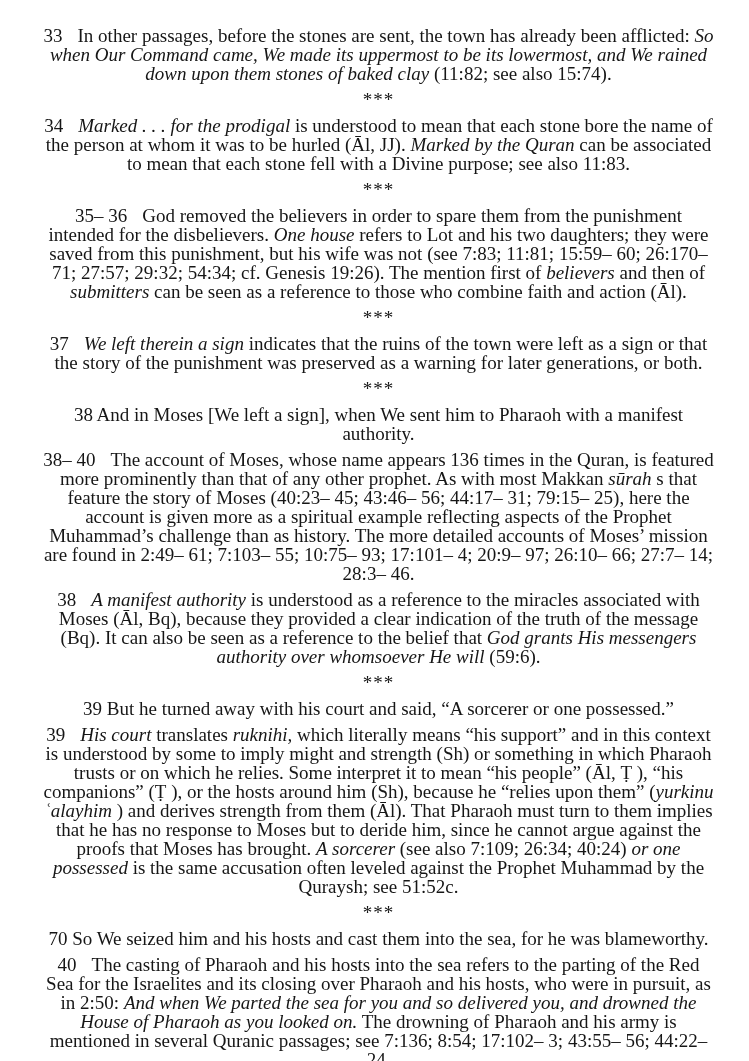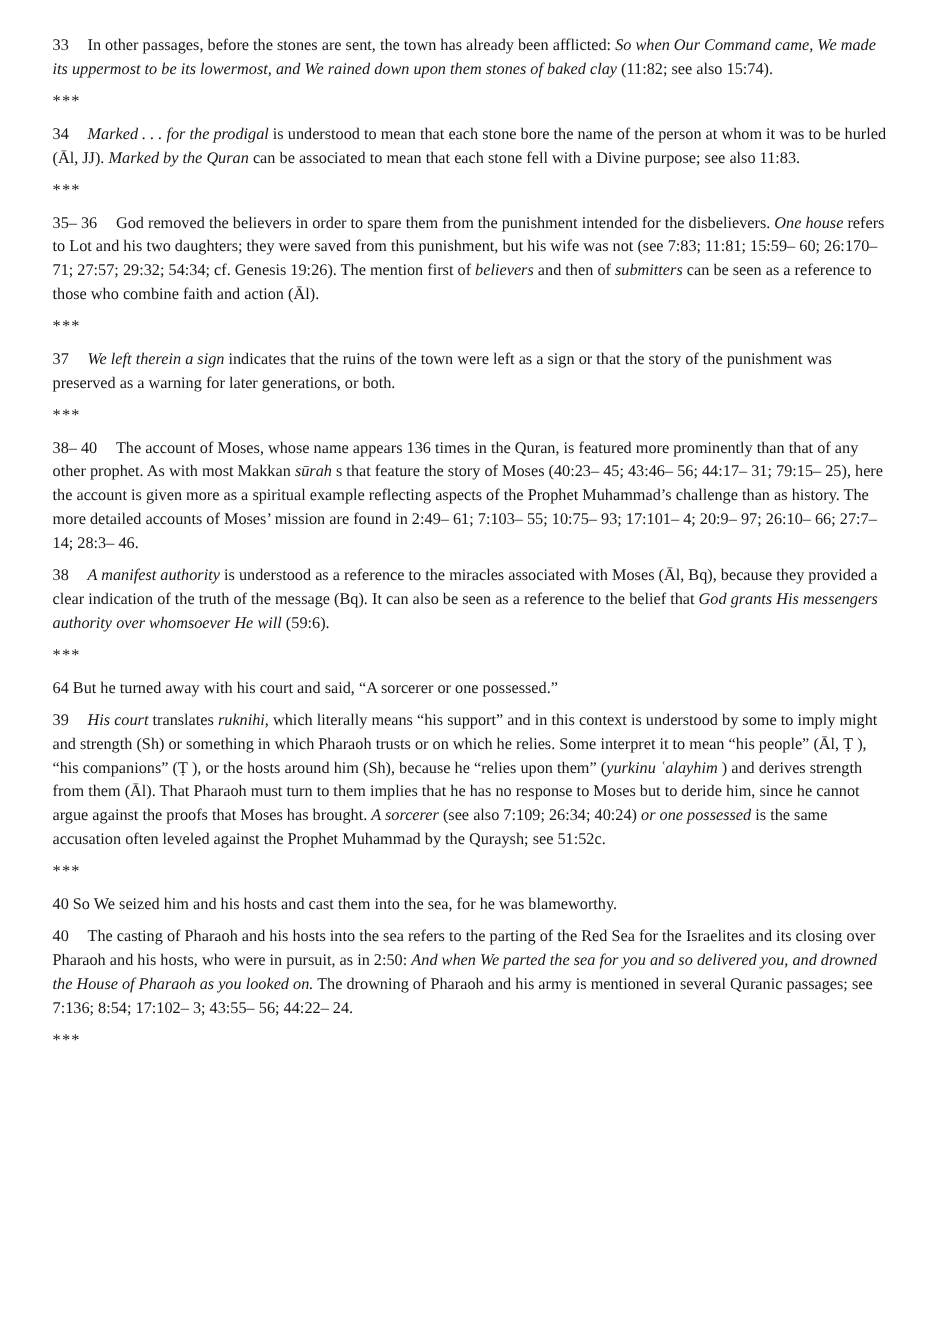--- a/index.html
+++ b/index.html
@@ -13,23 +13,23 @@
     overflow: hidden;
   }
   .page {
     box-sizing: border-box;
     width: 749px;
     height: 1061px;
     background: #ffffff;
     padding: 26px 34px 0 42px;
     color: #161616;
     font-family: "Liberation Serif", "DejaVu Serif", serif;
-    font-size: 13px;
+    font-size: 19px;
     line-height: 19px;
-    text-align: left;
+    text-align: center;
   }
   .page p {
     margin: 0 0 7px 0;
   }
   .page p.separator {
     letter-spacing: 1px;
   }
   .num {
     display: inline-block;
     margin-right: 15px;
@@ -44,23 +44,24 @@
 <main class="page">
   <div>
       <p class="commentary"><span class="num">33</span><span>In other passages, before the stones are sent, the town has already been afflicted: </span><span class="it">So when Our Command came, We made its uppermost to be its lowermost, and We rained down upon them stones of baked clay</span><span> (11:82; see also 15:74).</span></p>
       <p class="separator"><span>***</span></p>
       <p class="commentary"><span class="num">34</span><span class="it">Marked . . . for the prodigal</span><span> is understood to mean that each stone bore the name of the person at whom it was to be hurled (Āl, JJ). </span><span class="it">Marked by the Quran</span><span> can be associated to mean that each stone fell with a Divine purpose; see also 11:83.</span></p>
       <p class="separator"><span>***</span></p>
       <p class="commentary"><span class="num">35– 36</span><span>God removed the believers in order to spare them from the punishment intended for the disbelievers. </span><span class="it">One house</span><span> refers to Lot and his two daughters; they were saved from this punishment, but his wife was not (see 7:83; 11:81; 15:59– 60; 26:170– 71; 27:57; 29:32; 54:34; cf. Genesis 19:26). The mention first of </span><span class="it">believers</span><span> and then of </span><span class="it">submitters</span><span> can be seen as a reference to those who combine faith and action (Āl).</span></p>
       <p class="separator"><span>***</span></p>
       <p class="commentary"><span class="num">37</span><span class="it">We left therein a sign</span><span> indicates that the ruins of the town were left as a sign or that the story of the punishment was preserved as a warning for later generations, or both.</span></p>
       <p class="separator"><span>***</span></p>
+      <p class="verse"><span>38 And in Moses [We left a sign], when We sent him to Pharaoh with a manifest authority.</span></p>
       <p class="commentary"><span class="num">38– 40</span><span>The account of Moses, whose name appears 136 times in the Quran, is featured more prominently than that of any other prophet. As with most Makkan </span><span class="it">sūrah</span><span> s that feature the story of Moses (40:23– 45; 43:46– 56; 44:17– 31; 79:15– 25), here the account is given more as a spiritual example reflecting aspects of the Prophet Muhammad’s challenge than as history. The more detailed accounts of Moses’ mission are found in 2:49– 61; 7:103– 55; 10:75– 93; 17:101– 4; 20:9– 97; 26:10– 66; 27:7– 14; 28:3– 46.</span></p>
       <p class="commentary"><span class="num">38</span><span class="it">A manifest authority</span><span> is understood as a reference to the miracles associated with Moses (Āl, Bq), because they provided a clear indication of the truth of the message (Bq). It can also be seen as a reference to the belief that </span><span class="it">God grants His messengers authority over whomsoever He will</span><span> (59:6).</span></p>
       <p class="separator"><span>***</span></p>
-      <p class="verse"><span>64 But he turned away with his court and said, “A sorcerer or one possessed.”</span></p>
+      <p class="verse"><span>39 But he turned away with his court and said, “A sorcerer or one possessed.”</span></p>
       <p class="commentary"><span class="num">39</span><span class="it">His court</span><span> translates </span><span class="it">ruknihi,</span><span> which literally means “his support” and in this context is understood by some to imply might and strength (Sh) or something in which Pharaoh trusts or on which he relies. Some interpret it to mean “his people” (Āl, Ṭ ), “his companions” (Ṭ ), or the hosts around him (Sh), because he “relies upon them” (</span><span class="it">yurkinu ʿalayhim</span><span> ) and derives strength from them (Āl). That Pharaoh must turn to them implies that he has no response to Moses but to deride him, since he cannot argue against the proofs that Moses has brought. </span><span class="it">A sorcerer</span><span> (see also 7:109; 26:34; 40:24) </span><span class="it">or one possessed</span><span> is the same accusation often leveled against the Prophet Muhammad by the Quraysh; see 51:52c.</span></p>
       <p class="separator"><span>***</span></p>
-      <p class="verse"><span>40 So We seized him and his hosts and cast them into the sea, for he was blameworthy.</span></p>
+      <p class="verse"><span>70 So We seized him and his hosts and cast them into the sea, for he was blameworthy.</span></p>
       <p class="commentary"><span class="num">40</span><span>The casting of Pharaoh and his hosts into the sea refers to the parting of the Red Sea for the Israelites and its closing over Pharaoh and his hosts, who were in pursuit, as in 2:50: </span><span class="it">And when We parted the sea for you and so delivered you, and drowned the House of Pharaoh as you looked on.</span><span> The drowning of Pharaoh and his army is mentioned in several Quranic passages; see 7:136; 8:54; 17:102– 3; 43:55– 56; 44:22– 24.</span></p>
       <p class="separator"><span>***</span></p>
     </div>
 </main>
 
 </body></html>

